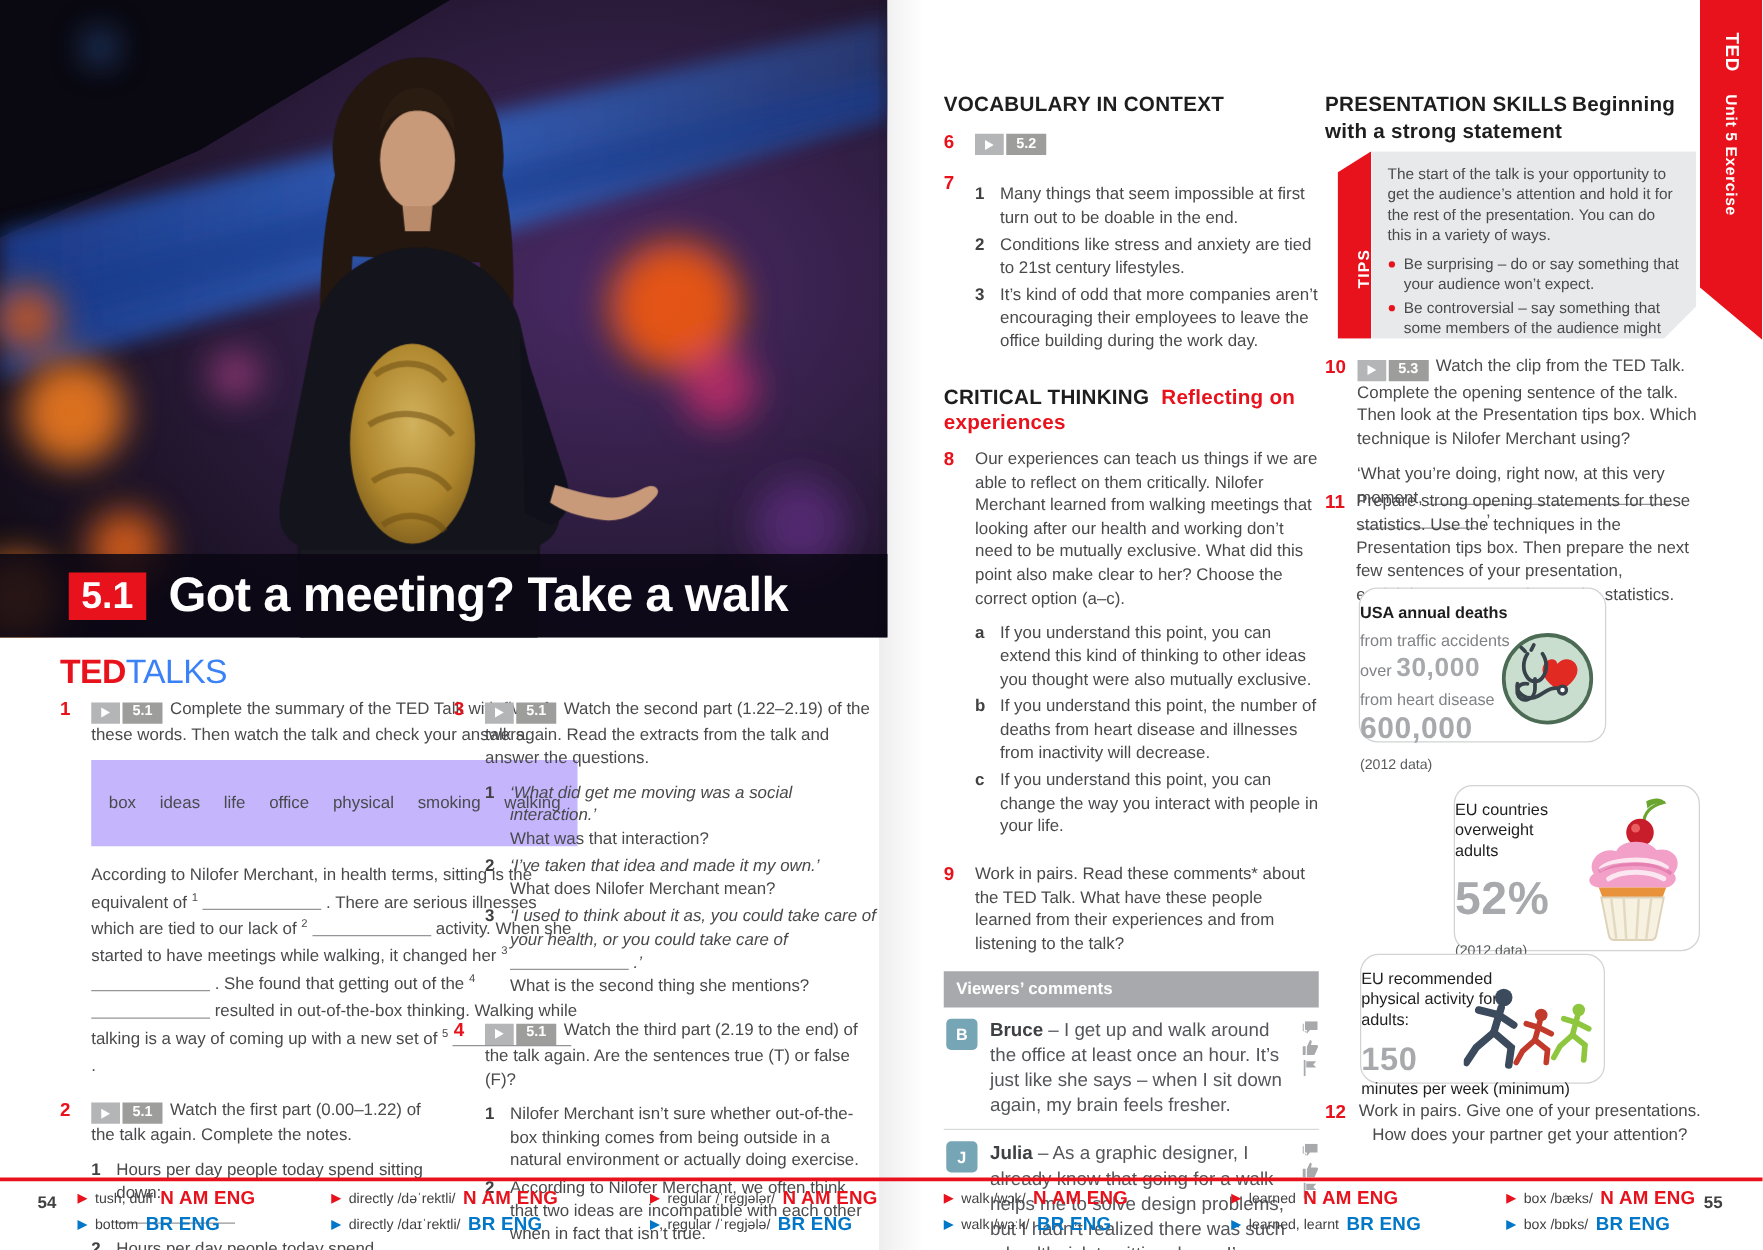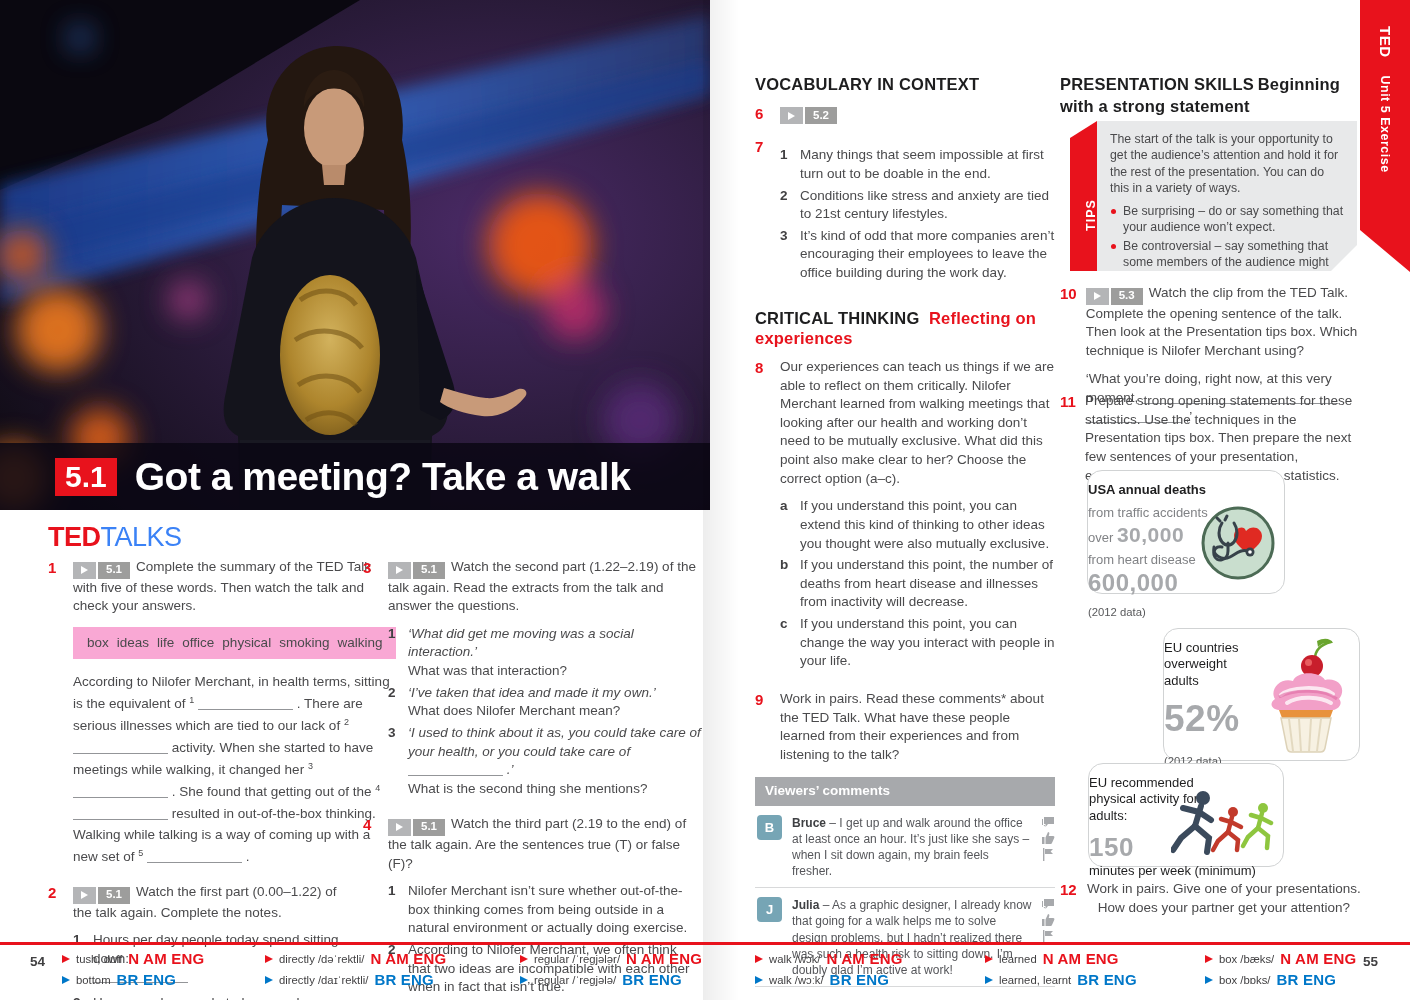--- a/index.html
+++ b/index.html
@@ -31,31 +31,31 @@
   .clip-num{min-width:24px;height:17px;background:#9d9d9c;color:#fff;font-weight:bold;font-size:11.5px;
             display:inline-flex;align-items:center;justify-content:center;padding:0 4px;}
   .subitems{margin-top:9px;}
   .subitem{display:flex;gap:9px;margin-bottom:3px;}
   .subitem.sp{margin-bottom:7px;}
   .subitem-num{font-weight:bold;min-width:11px;flex:none;color:#414042;}
   .subitem-letter{font-weight:bold;min-width:11px;flex:none;color:#414042;}
   .bl{display:inline-block;border-bottom:1.2px solid #939598;height:12px;vertical-align:-2px;}
   sup{font-size:9px;line-height:0;}
   em{font-style:italic;}
-  .wordbox{background:#f9a8d4;padding:7px 14px;margin:11px 0 12px 0;display:flex;gap:8px;color:#4a4a4c;}
+  .wordbox{background:#c4b5fd;padding:25px 14px;margin:11px 0 12px 0;display:flex;gap:19px;color:#4a4a4c;}
   .summary{line-height:1.62;}
   
   .sec-head{font-size:16.5px;font-weight:bold;color:#1e1e1f;line-height:1.25;margin-bottom:9px;letter-spacing:0.2px;}
   .sec-head .red{color:#e8121c;font-weight:bold;}
   
   .vc-bar{background:#a7a9ac;color:#fff;font-weight:bold;font-size:13.5px;padding:5px 10px;margin-top:4px;}
   .vc-row{display:flex;gap:10px;padding:9px 0 8px 0;border-bottom:1px solid #d8d9da;align-items:flex-start;}
   .vc-avatar{width:25px;height:25px;background:#76a5b5;border-radius:4px;color:#fff;font-weight:bold;
              font-size:13px;display:flex;align-items:center;justify-content:center;flex:none;margin-left:2px;}
-  .vc-text{flex:1;font-size:12px;line-height:1.34;color:#55565a;}
+  .vc-text{flex:1;font-size:15px;line-height:1.34;color:#55565a;}
   .vc-text b{color:#3f4043;}
   .vc-icons{display:flex;flex-direction:column;gap:4px;flex:none;padding-top:2px;}
   .vc-icons svg{display:block;}
   
   .tipsbox{position:absolute;left:1070px;top:121px;width:287px;height:150px;}
   .tips-ribbon{position:absolute;left:0;top:0;bottom:0;width:27px;background:#e8121c;
                clip-path:polygon(0 17px,100% 0,100% 100%,0 100%);}
   .tips-ribbon span{position:absolute;left:5px;top:58%;transform:rotate(-90deg);transform-origin:center;
                     color:#fff;font-weight:bold;font-size:12.5px;letter-spacing:1px;}
   .tips-body{position:absolute;left:27px;top:0;right:0;bottom:0;background:#e8e9ea;

